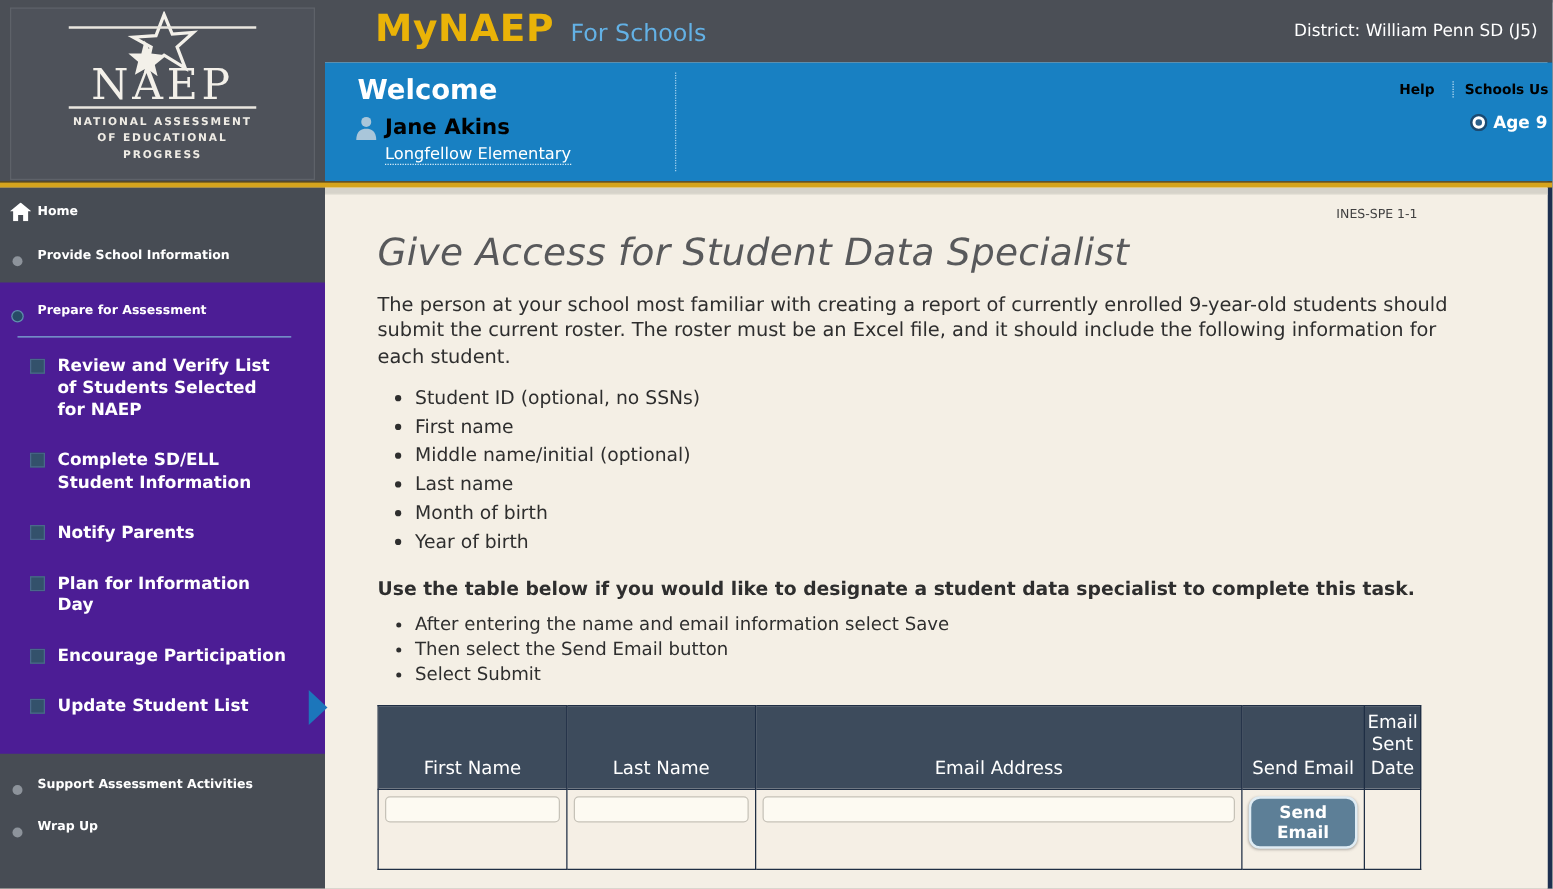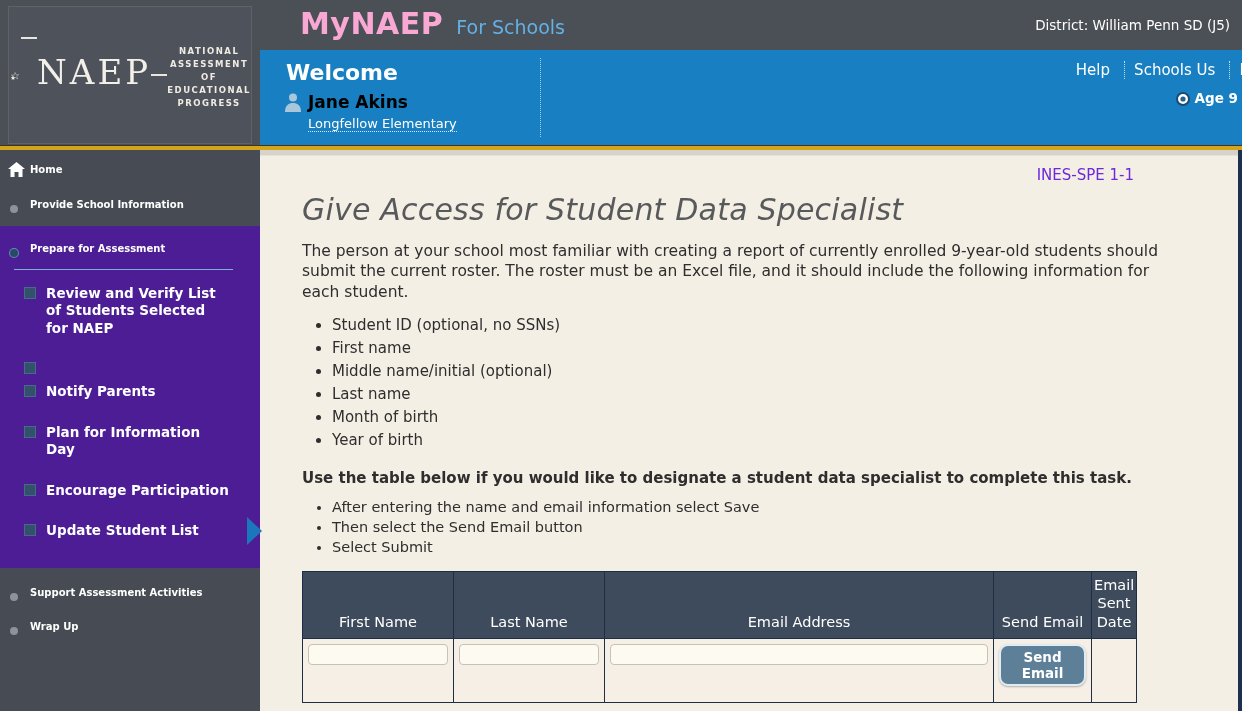--- a/index.html
+++ b/index.html
@@ -4,46 +4,46 @@
 <style>
   * { margin:0; padding:0; box-sizing:border-box; }
   html,body { background:#888; }
   body { font-family:"DejaVu Sans","Liberation Sans",sans-serif; }
   .page { position:relative; width:1242px; height:711px; margin:0 auto; overflow:hidden;
           background:#f4efe5; box-shadow: inset -4px 0 0 #1d3050, inset 0 2px 0 #2a2d33; }
 
   
   .topbar { position:absolute; left:0; top:0; width:1242px; height:50px; background:#4b4f56; z-index:3; }
   .brand { position:absolute; left:300px; top:6px; white-space:nowrap; }
-  .brand-main { font-size:30px; font-weight:bold; color:#f9a8d4; letter-spacing:0.5px;text-align:right; }
+  .brand-main { font-size:30px; font-weight:bold; color:#eab308; letter-spacing:0.5px;text-align:right; }
   .brand-sub  { font-size:19px; color:#63b1e5; margin-left:8px; font-weight:normal; }
   .district { position:absolute; right:12px; top:17px; color:#ffffff; font-size:13.5px; }
 
   
   .logo-col { position:absolute; left:0; top:0; width:260px; height:150px; background:#4b4f56; z-index:4; }
   .logo-box { position:absolute; left:8px; top:6px; width:244px; height:138px; background:#4e525a;
-              border:1px solid #5e6269; display:flex; flex-direction:row; align-items:center; }
+              border:1px solid #5e6269; display:flex; flex-direction:column; align-items:center; }
   .logo-star { margin-top:2px; height:52px; }
   .logo-acronym { font-family:"DejaVu Serif","Liberation Serif",serif; color:#f3f0e9; font-size:34px;
                   letter-spacing:3px; line-height:1.0; margin-top:-6px; }
   .logo-line { width:150px; height:2px; background:#e9e6df; }
   .logo-line.top { width:150px; margin-top:-40px; margin-bottom:34px; }
   .logo-org { margin-top:5px; text-align:center; color:#efece5; font-size:8.5px; font-weight:bold;
               letter-spacing:1.5px; line-height:1.55; }
 
   
   .welcome-bar { position:absolute; left:260px; top:50px; width:1156px; height:95px; background:#1880c2; z-index:3; }
   .welcome-greeting { position:absolute; left:26px; top:10px; color:#ffffff; font-size:22px; font-weight:bold; }
   .welcome-user { position:absolute; left:48px; top:42px; color:#000000; font-size:17px; font-weight:bold; }
   .person-icon { position:absolute; left:24px; top:42px; }
   .welcome-school { position:absolute; left:48px; top:66px; color:#ffffff; font-size:13px;
                     border-bottom:1px dotted #d8ecf8; cursor:pointer; }
   .welcome-divider { position:absolute; left:280px; top:8px; bottom:8px; border-left:1px dotted #9fd0ef; }
   .topnav { position:absolute; right:4px; top:10px; white-space:nowrap; }
-  .topnav a { color:#ffffff; font-size:15px; font-weight:normal; text-decoration:none; padding:0 9px;
+  .topnav a { color:#000000; font-size:11px; font-weight:bold; text-decoration:none; padding:0 9px;
               border-left:1px dotted #bfe0f4; cursor:pointer; }
   .topnav a:first-child { border-left:none; }
   .topnav a:last-child { border-right:1px dotted #bfe0f4; }
   .assess-line { position:absolute; right:6px; top:40px; color:#ffffff; font-size:13.5px; font-weight:bold; }
   .assess-line .radio-icon { display:inline-block; vertical-align:-3px; margin-right:5px; }
 
   
   .gold-stripe { position:absolute; left:0; top:145px; width:1242px; height:5px; background:#d5a41d;
                  border-top:1px solid #3c3424; z-index:5; }
 
@@ -63,21 +63,21 @@
                   box-shadow: inset 0 0 0 1px #49698a; }
   .current-arrow { position:absolute; right:-15px; top:50%; transform:translateY(-50%); width:0; height:0;
                    border-top:14px solid transparent; border-bottom:14px solid transparent;
                    border-left:15px solid #1c76bb; }
 
   
   .content { position:absolute; left:260px; top:150px; width:978px; height:561px; background:#f4efe5;
              z-index:1; overflow:hidden; }
   .content-topstrip { height:6px; background:#d6d3ca; border-bottom:1px solid #e6e2d8; }
   .content-inner { padding:6px 44px 0 42px; }
-  .page-code { text-align:right; font-size:15px; color:#6d28d9; margin-top:4px; margin-right:60px; }
+  .page-code { text-align:right; font-size:10px; color:#404040; margin-top:4px; margin-right:60px; }
   .page-title { font-size:30px; color:#58595b; font-weight:normal; margin-top:8px; letter-spacing:0.2px;font-style:italic; }
   .intro { margin-top:14px; max-width:868px; font-size:15.5px; color:#2e2e2e; line-height:1.32; }
   ul.plain { margin:14px 0 0 30px; }
   ul.plain li { font-size:15px; color:#2e2e2e; margin:5px 0; }
   .table-intro { margin-top:20px; font-size:15px; font-weight:bold; color:#2e2e2e; }
   ul.steps { margin:12px 0 0 30px; }
   ul.steps li { font-size:14.5px; color:#2e2e2e; margin:4px 0; }
 
   table.designee { border-collapse:collapse; margin-top:16px; table-layout:fixed; width:834px; }
   table.designee col.c-first { width:151px; }
@@ -169,20 +169,21 @@
         <span class="dot"></span>
         <span>Prepare for Assessment</span>
       </div>
       <div class="group-sep"></div>
       <div class="sub-item">
         <span class="sq"></span>
         <span>Review and Verify List of Students Selected for NAEP</span>
       </div>
       <div class="sub-item">
         <span class="sq"></span>
+        <span>Complete SD/ELL Student Information</span>
       </div>
       <div class="sub-item">
         <span class="sq"></span>
         <span>Notify Parents</span>
       </div>
       <div class="sub-item">
         <span class="sq"></span>
         <span>Plan for Information Day</span>
       </div>
       <div class="sub-item">

